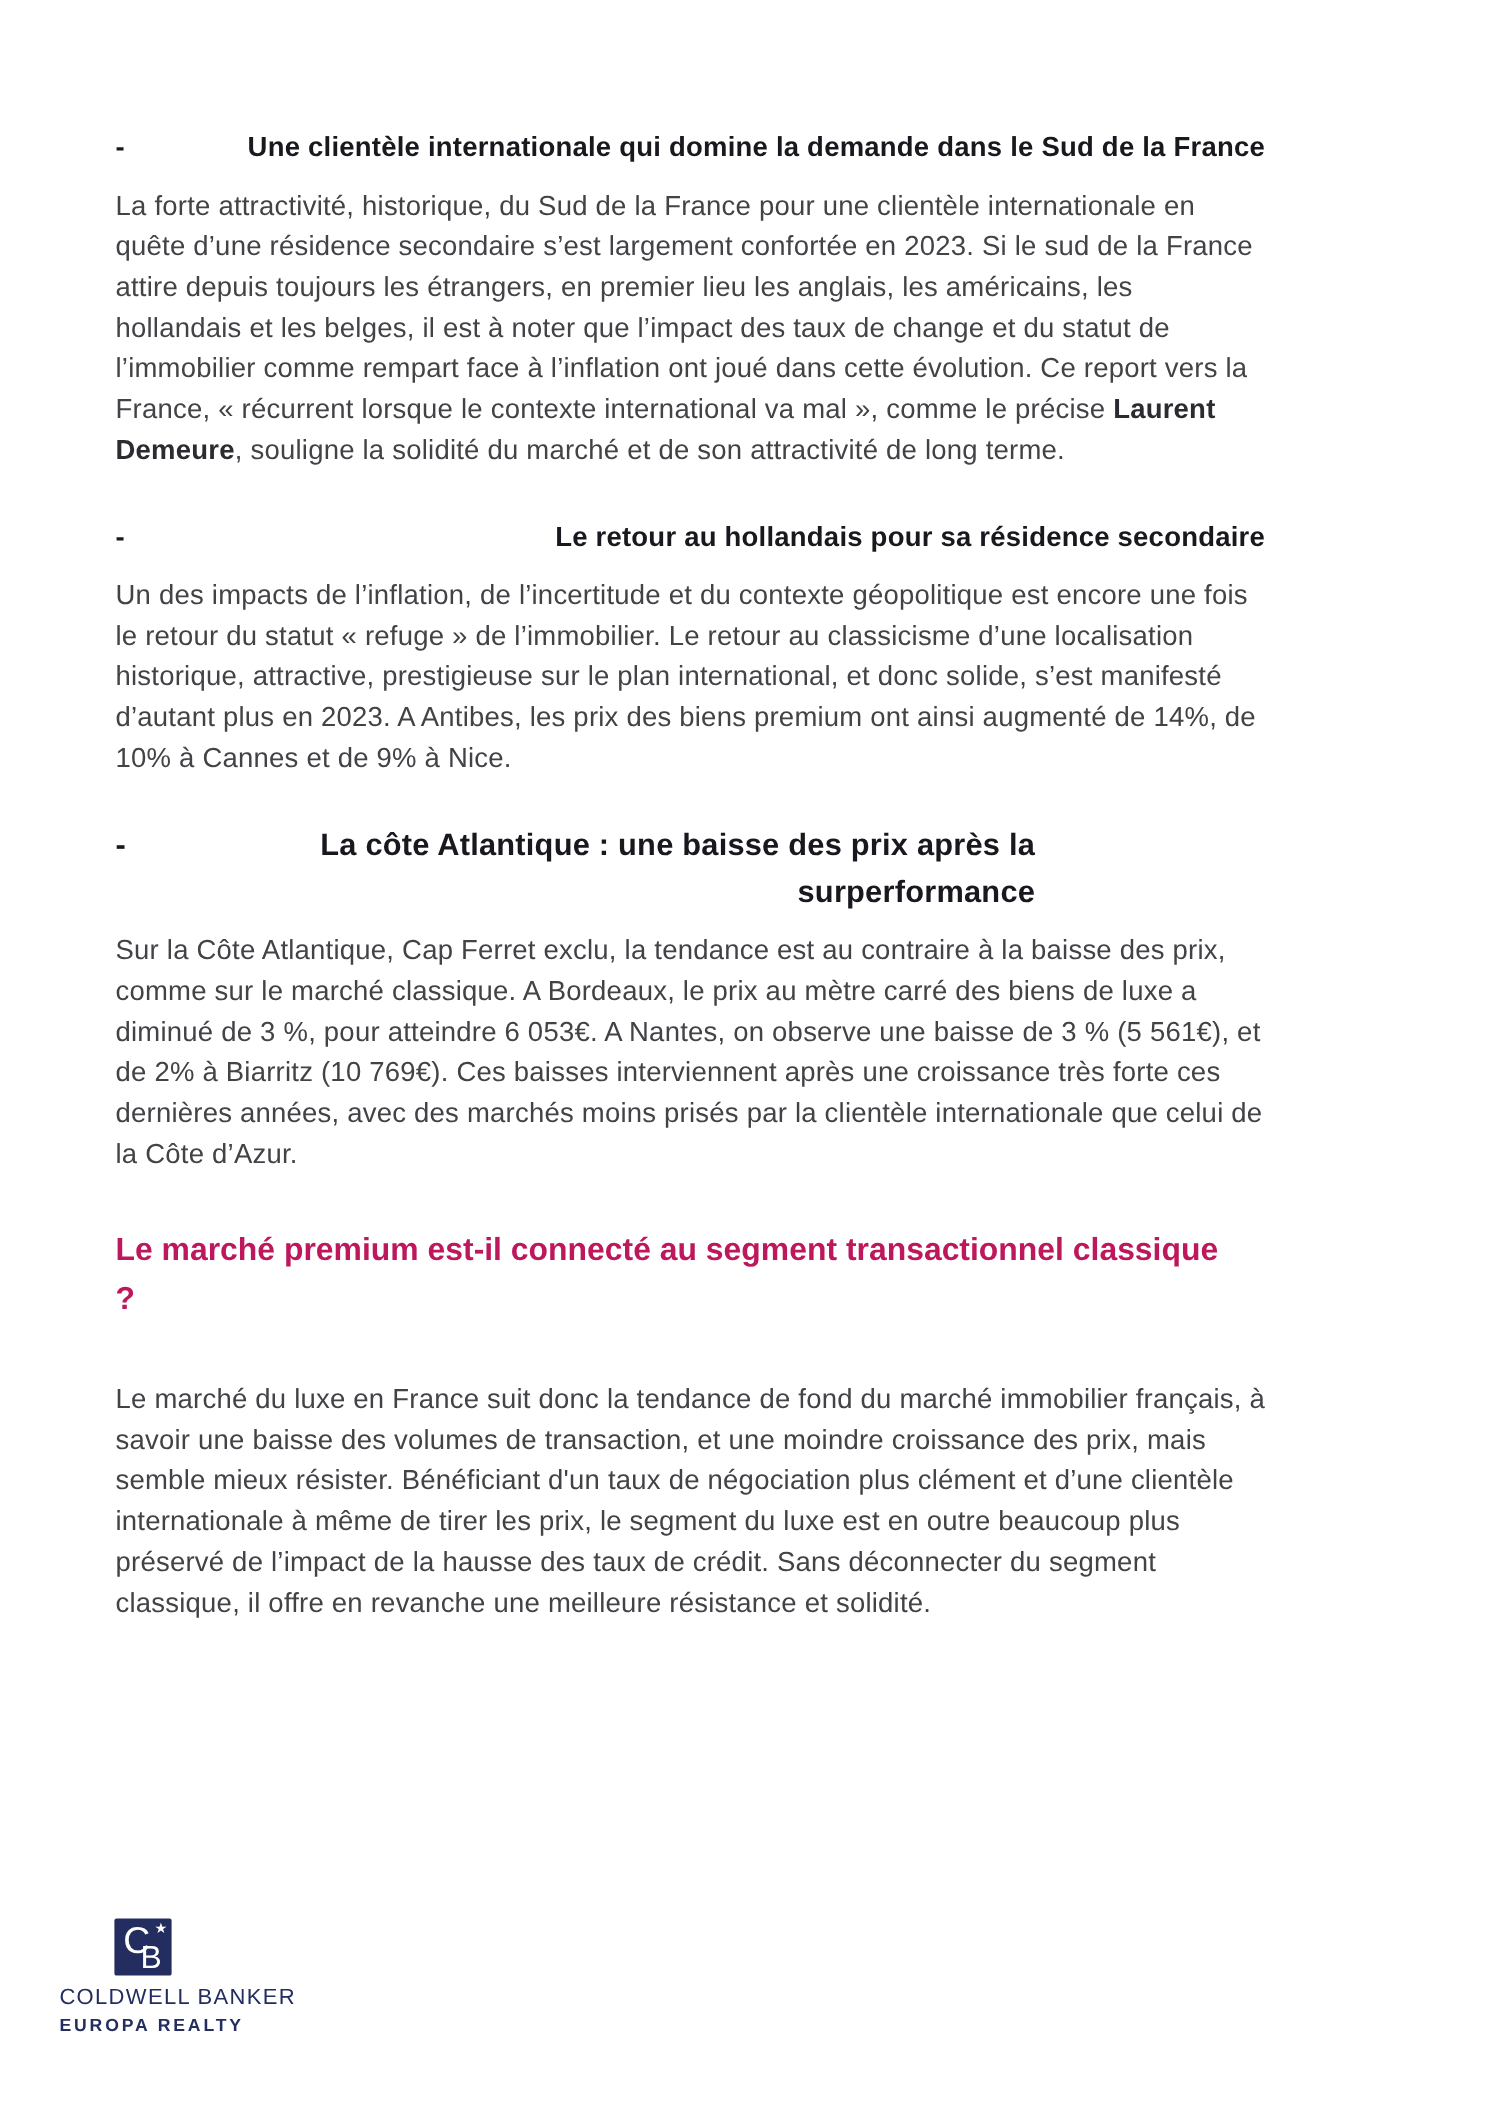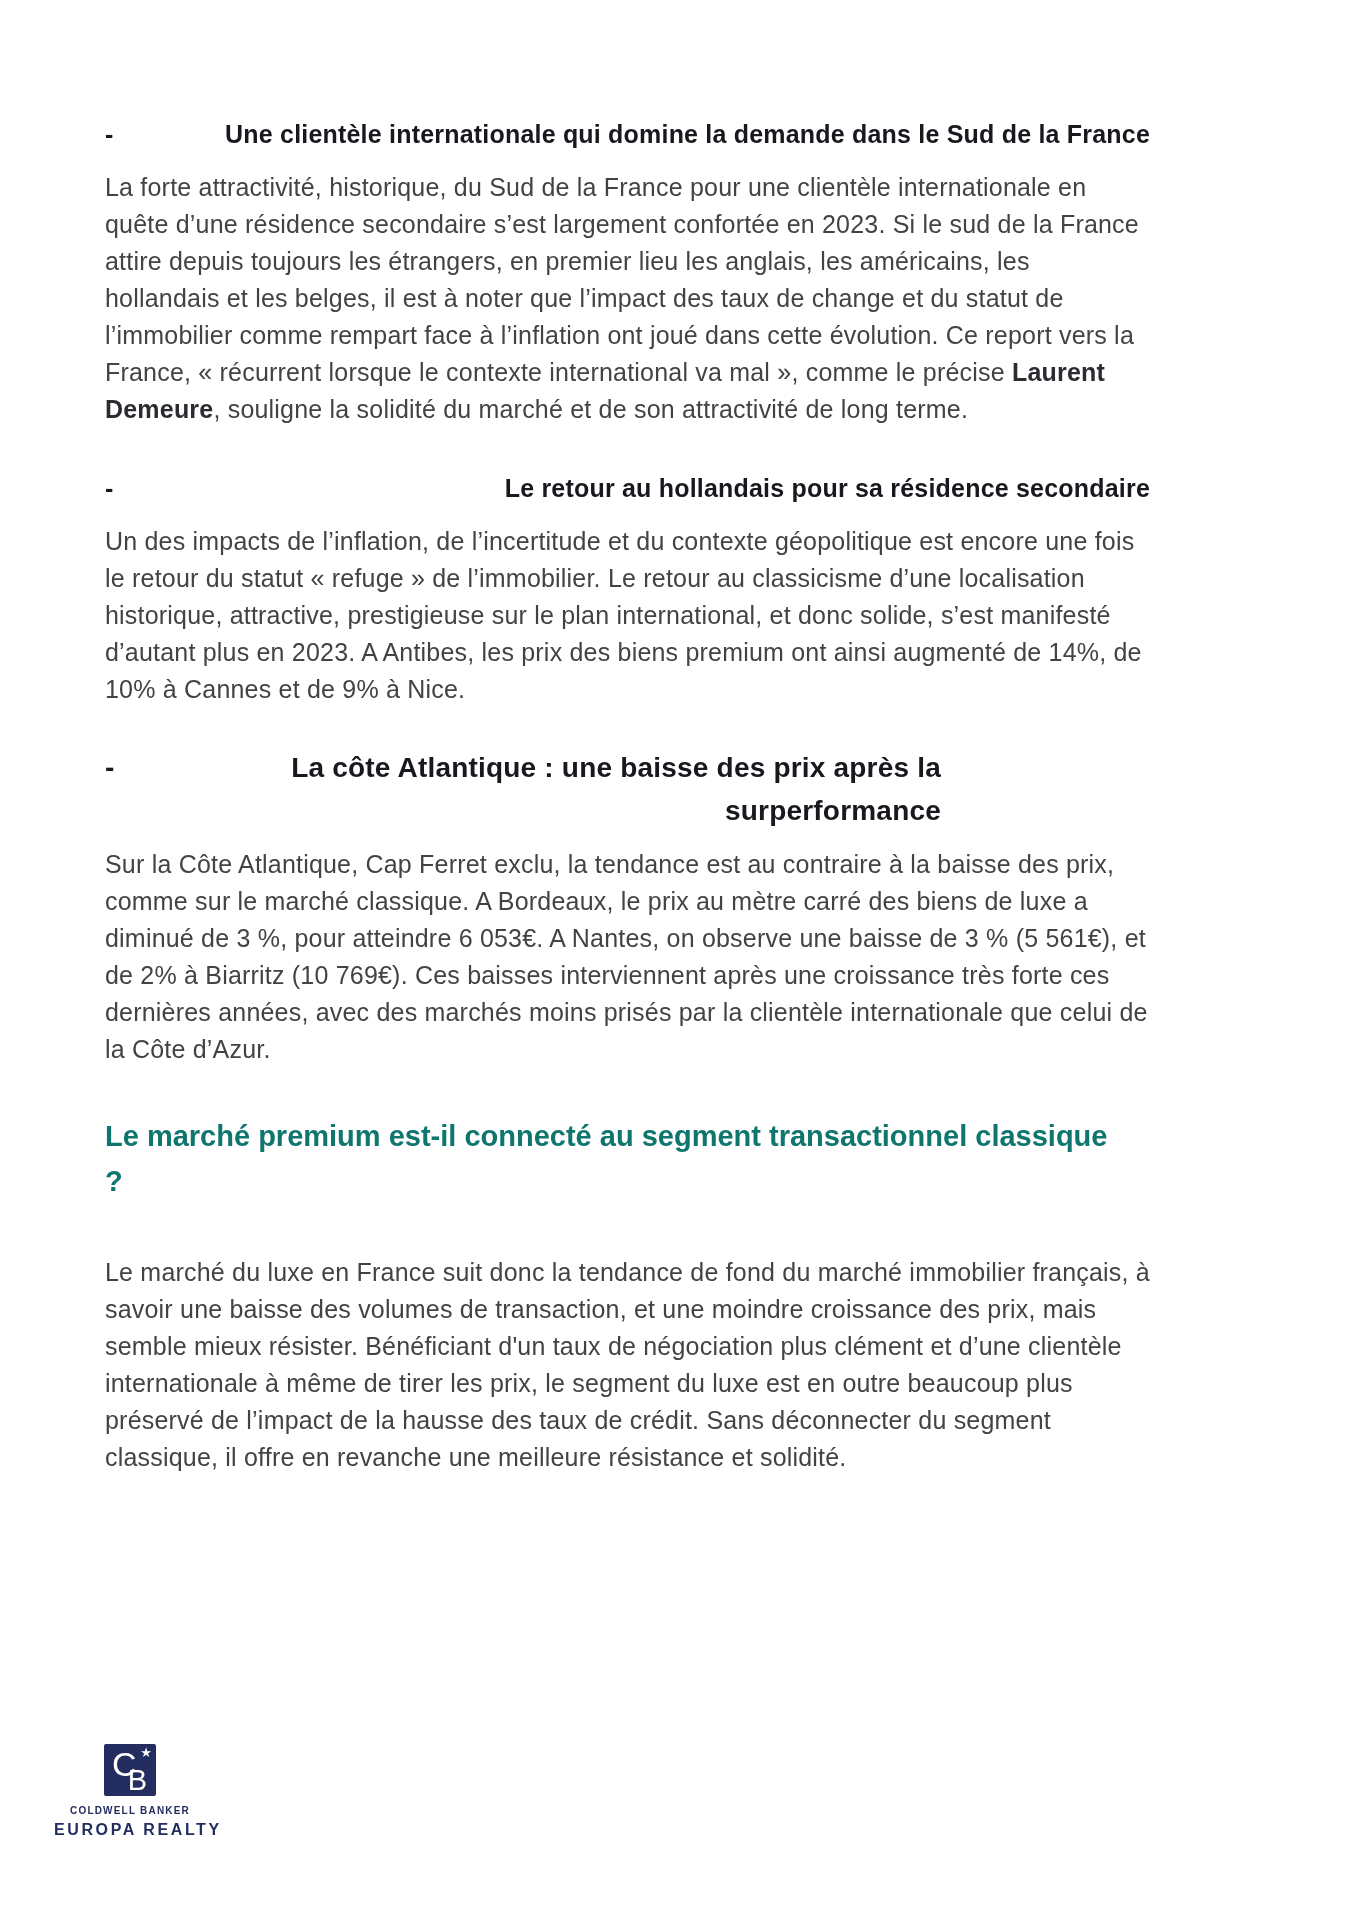--- a/index.html
+++ b/index.html
@@ -33,21 +33,21 @@
   .bullet .title { flex: 1; text-align: right; }
   .bullet-1 { margin: 0 0 16px 0; font-size: 25px; line-height: 37px; }
   .bullet-2 { margin: 42px 0 16px 0; font-size: 25px; line-height: 37px; }
   .bullet-3 { margin: 38px 0 14px 0; font-size: 28px; line-height: 43px; }
   .bullet-3 .title { max-width: 800px; }
   p.body-para { margin: 0; }
   .run-italic { }
   .run-bold { font-weight: bold; color: #2b2b31; }
   .section-heading {
     margin: 46px 0 50px 0;
-    color: #0f766e;
+    color: #be185d;
     font-weight: bold;
     font-size: 29px;
     line-height: 45px;
     letter-spacing: 0;
     max-width: 1010px;
   }
   .logo {
     position: absolute;
     left: 54px;
     top: 1744px;
@@ -83,22 +83,22 @@
   .logo-box .star {
     position: absolute;
     right: 4px;
     top: 2px;
     color: #ffffff;
     font-size: 13px;
     line-height: 13px;
   }
   .logo-name {
     color: #232d5f;
-    font-size: 10px;
-    font-weight: bold;
+    font-size: 20px;
+    font-weight: normal;
     letter-spacing: 1.2px;
     white-space: nowrap;
   }
   .logo-subname {
     color: #232d5f;
     font-size: 16px;
     font-weight: bold;
     letter-spacing: 2.6px;
     margin-top: 5px;
     white-space: nowrap;

